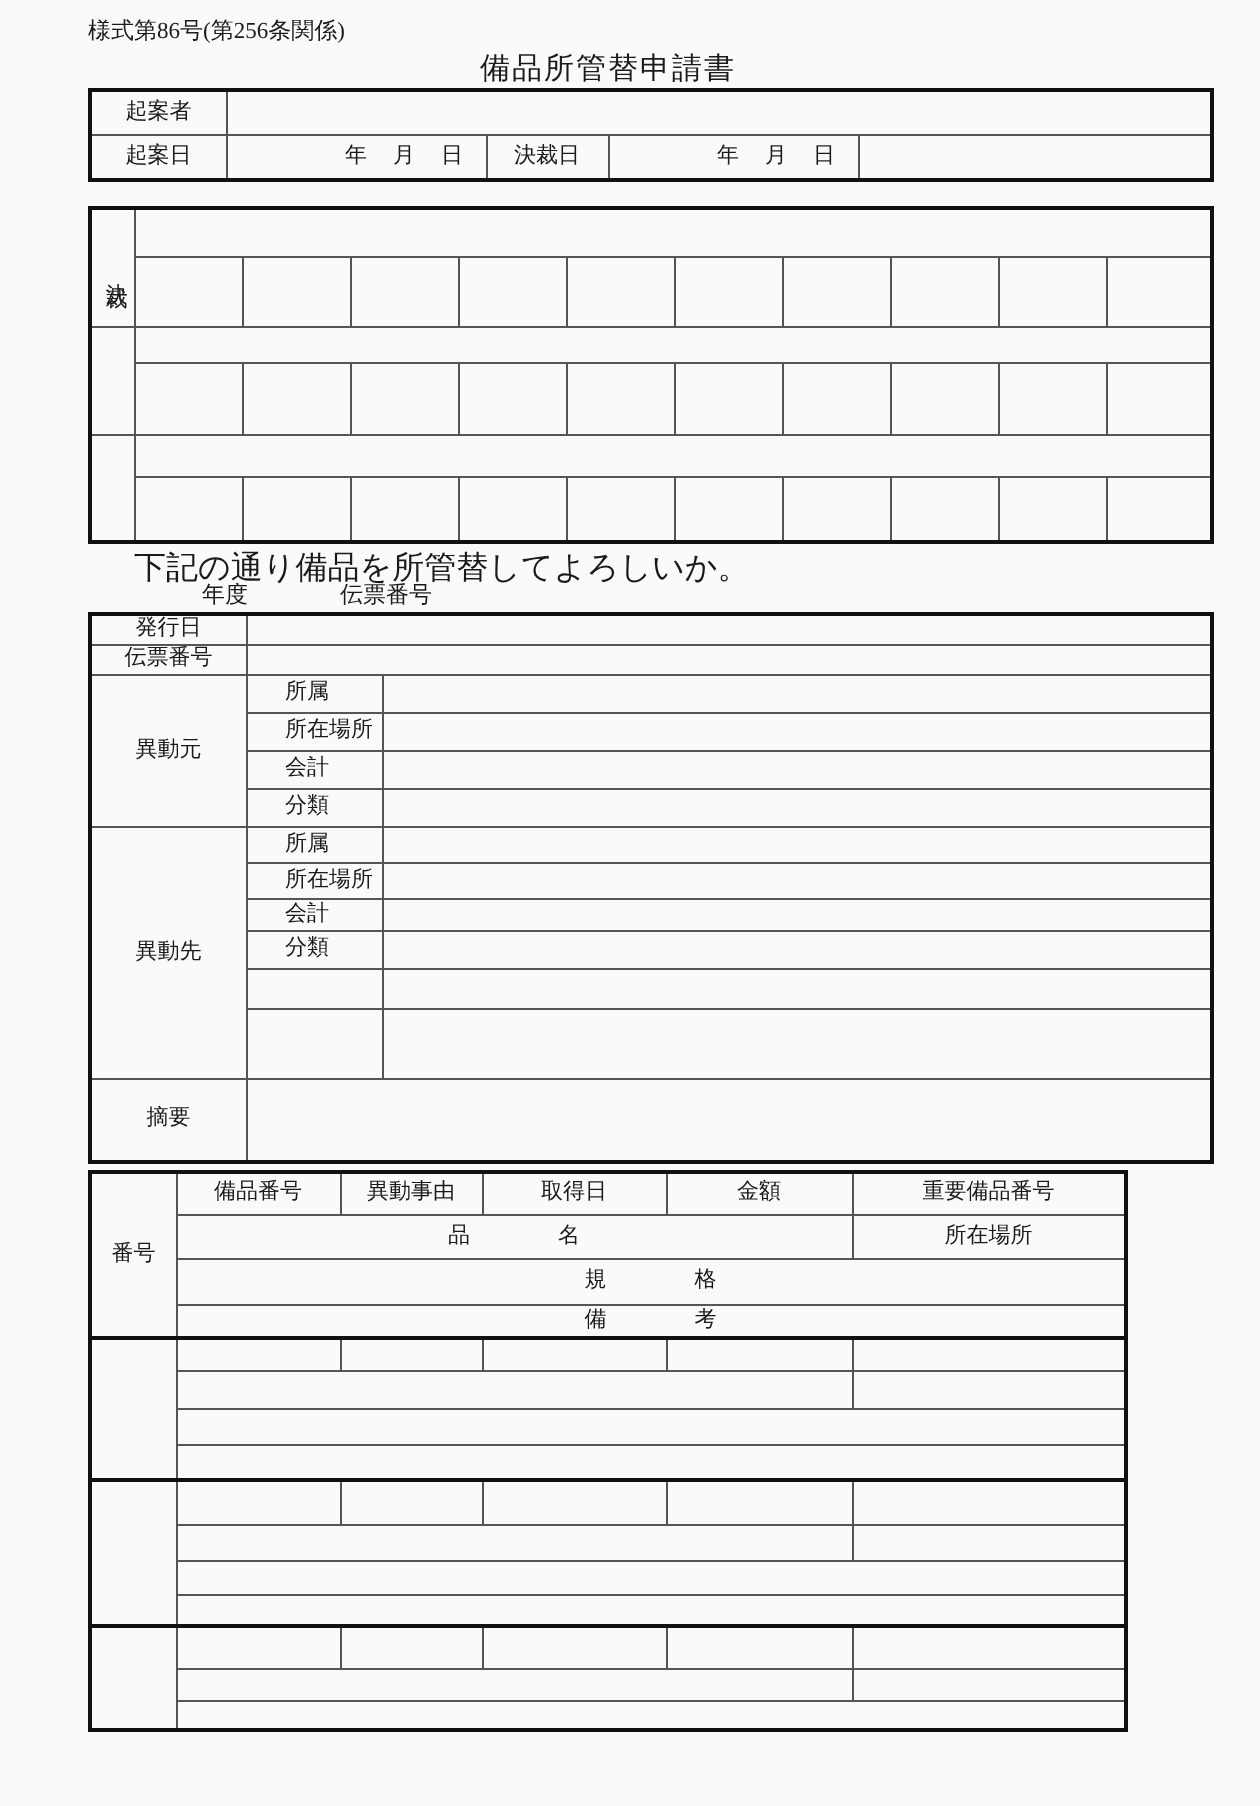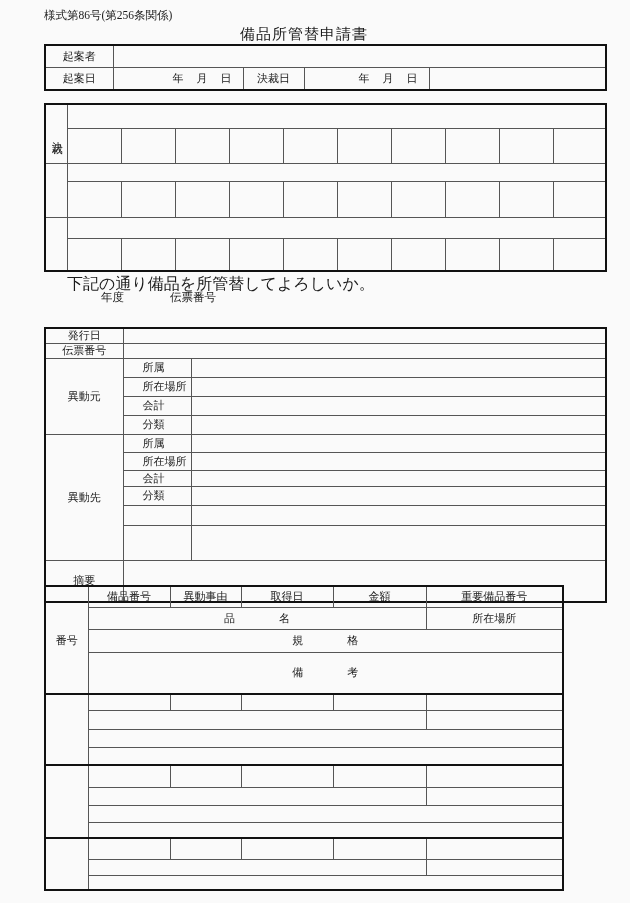--- a/index.html
+++ b/index.html
@@ -16,21 +16,21 @@
      vertical-align:middle;}
   .outer{border:2px solid #111;}
   .lab{text-align:center;}
   .sub{text-align:left;padding-left:19px;}
   .date{text-align:right;padding-right:10px;letter-spacing:1px;}
   .thick-top td{border-top:2px solid #111;}
   .vtext{writing-mode:vertical-rl;text-orientation:upright;margin:0 auto;line-height:1;
          letter-spacing:2px;font-size:11px;display:block;width:12px;}
   .t1{top:44px;left:44px;}
   .t2{top:103px;left:44px;}
-  .t3{top:306px;left:44px;margin-top:21px;}
+  .t3{top:306px;left:44px;}
   .t4{top:585px;left:44px;}
 </style>
 </head>
 <body>
 
 <div class="page">
 
   <div class="abs form-no">様式第86号(第256条関係)</div>
   <div class="abs title">備品所管替申請書</div>
 
@@ -212,21 +212,21 @@
       <td class="lab">金額</td>
       <td class="lab">重要備品番号</td>
     </tr>
     <tr style="height:22px">
       <td colspan="4" class="lab">品　　　　名</td>
       <td class="lab">所在場所</td>
     </tr>
     <tr style="height:23px">
       <td colspan="5" class="lab">規　　　　格</td>
     </tr>
-    <tr style="height:42px">
+    <tr style="height:17px">
       <td colspan="5" class="lab">備　　　　考</td>
     </tr>
 
     <tr style="height:16px" class="thick-top">
       <td rowspan="4"></td>
       <td></td>
           <td></td>
           <td></td>
           <td></td>
           <td></td>

